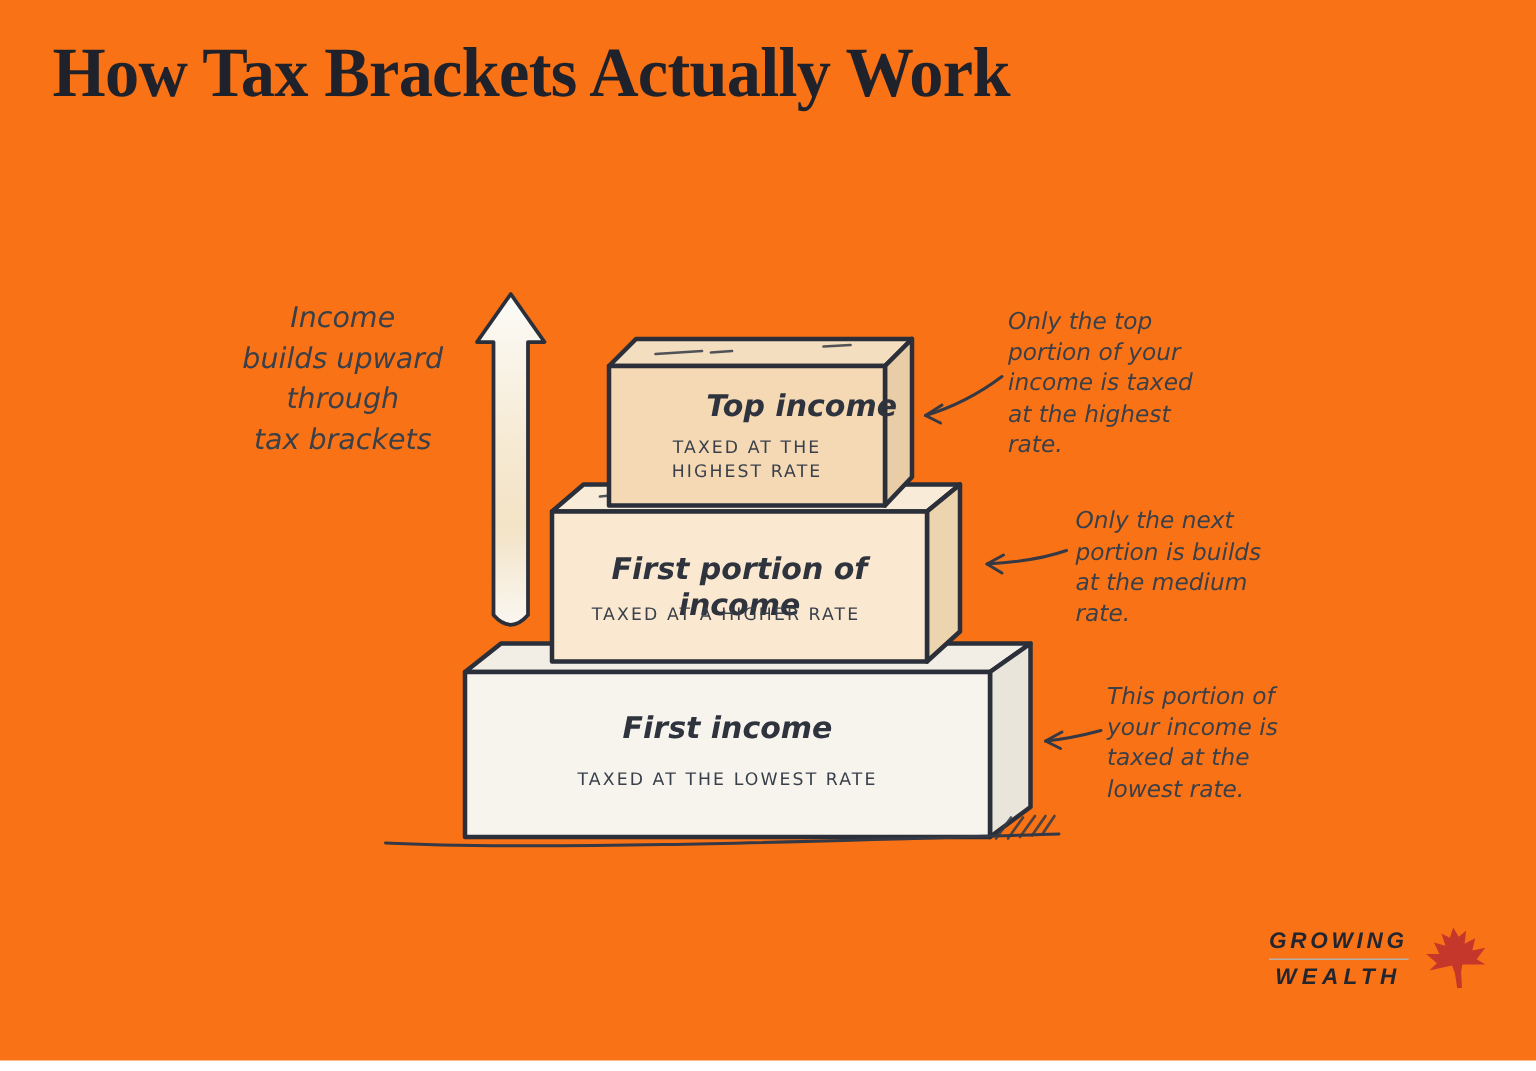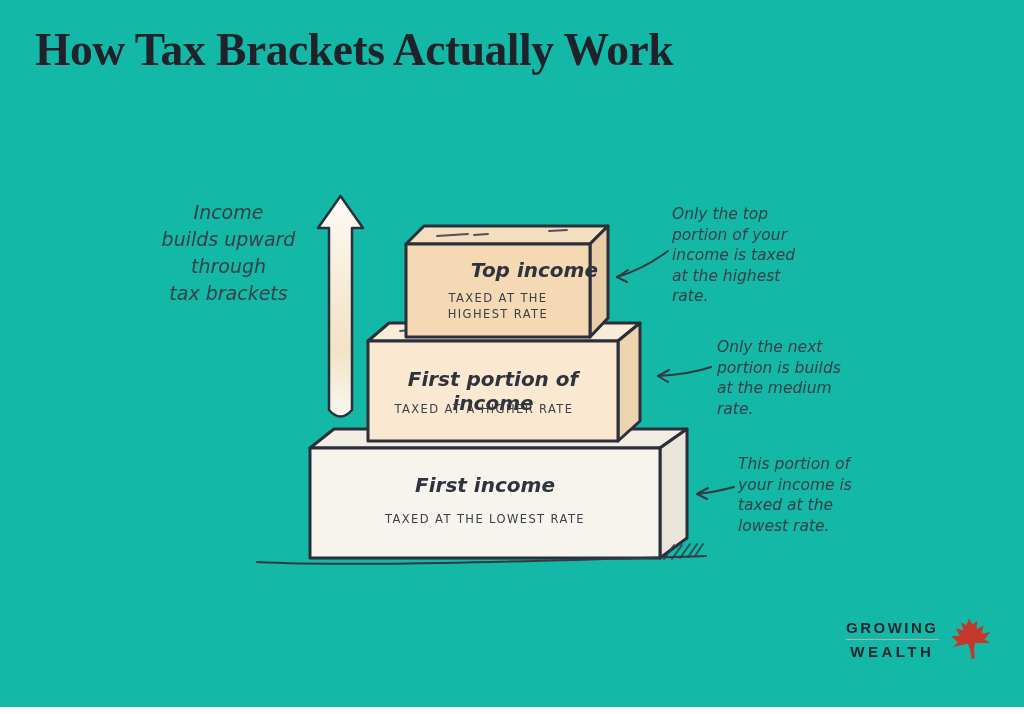--- a/index.html
+++ b/index.html
@@ -1,19 +1,19 @@
 <!DOCTYPE html>
 <html><head>
 <meta charset="utf-8">
 <style>
   * { margin:0; padding:0; box-sizing:border-box; }
   body { background:#ddd; font-family:"DejaVu Sans", sans-serif; }
   .canvas {
     position:relative; width:1024px; height:714px;
-    background:#14b8a6; overflow:hidden;
+    background:#f97316; overflow:hidden;
   }
   .title {
     position:absolute; left:35px; top:22px;
     font-family:"Liberation Serif", serif; font-weight:700;
     font-size:47px; letter-spacing:-0.5px; color:#1f222a;
     transform:scaleX(0.97); transform-origin:left top;
   }
   .art { position:absolute; left:0; top:0; pointer-events:none; }
   .face { stroke:#2a2f3a; stroke-width:3; stroke-linejoin:round; }
   .ink  { stroke:#343945; stroke-width:2; fill:none; stroke-linecap:round; }
@@ -42,21 +42,21 @@
     position:absolute; font-size:15.5px; font-style:italic;
     line-height:20.5px; color:#3a3f48; font-weight:500;
   }
   .note-1 { left:672px; top:204px; }
   .note-2 { left:717px; top:337px; }
   .note-3 { left:738px; top:454px; }
   .logo {
     position:absolute; left:846px; top:616px;
     display:flex; align-items:center;
   }
-  .logo-text { font-family:"Liberation Sans", sans-serif; color:#23262e; text-align:center; }
+  .logo-text { font-family:"Liberation Sans", sans-serif; color:#23262e; text-align:center;font-style:italic; }
   .logo-line1 { font-size:15px; font-weight:700; letter-spacing:2.5px; padding-bottom:3px; }
   .logo-rule  { height:1px; background:#b5b1a9; width:100%; }
   .logo-line2 { font-size:15px; font-weight:700; letter-spacing:3.5px; padding-top:3px; }
   .leaf { width:46px; height:46px; margin-left:9px; transform:rotate(-6deg); }
   .bottom-strip { position:absolute; left:0; bottom:0; width:100%; height:7px; background:#ffffff; }
 </style>
 </head>
 <body>
 
 <div class="canvas">

